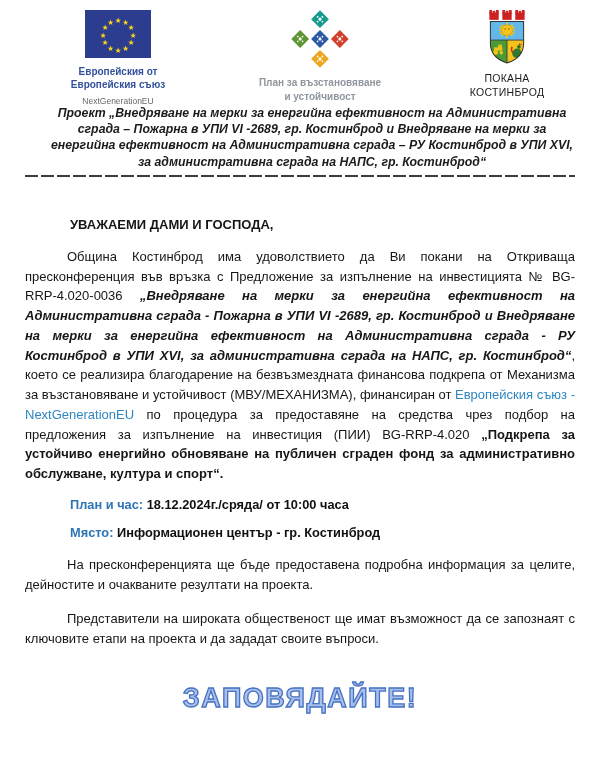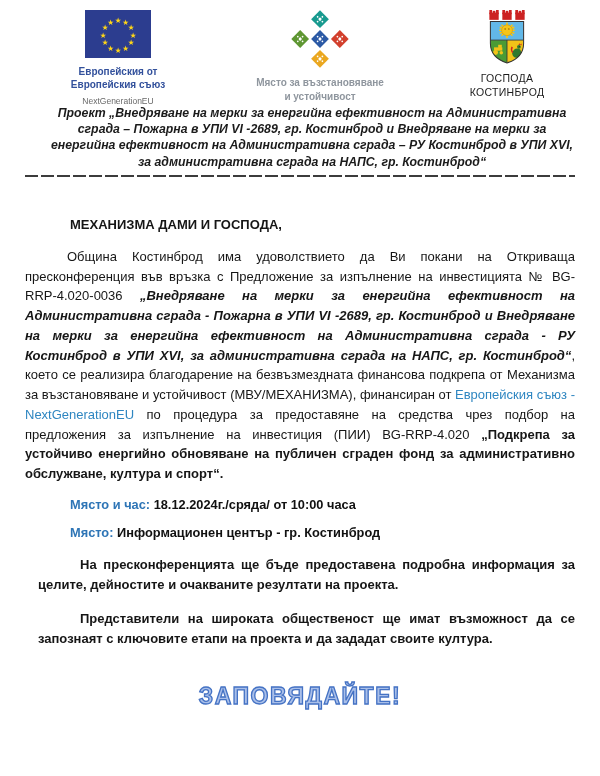--- a/index.html
+++ b/index.html
@@ -62,32 +62,32 @@
 
   
   .salutation { margin: 40px 0 0 45px; font-size: 13px; font-weight: bold; }
   .para {
     margin-top: 15px;
     font-size: 13px;
     line-height: 1.52;
     text-align: justify;
     text-indent: 42px;
   }
-  .para.bold { font-weight: bold; margin-left: 13px; }
+  .para.bold { font-weight: normal; }
   .proj-name { font-weight: bold; font-style: italic; }
   .proc-name { font-weight: bold; }
   .eu-link { color: #2e86c1; cursor: pointer; }
   .info-row { margin: 13px 0 0 45px; font-size: 12.8px; }
   .info-label { color: #2e75b6; font-weight: bold; }
   .info-value { color: #111; font-weight: bold; }
 
   .zapov {
     margin-top: 34px;
     text-align: center;
-    font-size: 23px;
+    font-size: 27px;
     font-weight: bold;
     letter-spacing: 1.5px;
     color: #a9bfe9;
     -webkit-text-stroke: 1.3px #4472c4;
   }
 </style>
 </head>
 <body>
 
 <div class="page">
@@ -160,21 +160,21 @@
               <circle cx="0" cy="0" r="1.6"></circle>
                 <circle cx="3.5" cy="0" r="0.9"></circle>
                 <circle cx="-3.5" cy="0" r="0.9"></circle>
                 <circle cx="0" cy="3.5" r="0.9"></circle>
                 <circle cx="0" cy="-3.5" r="0.9"></circle>
             </g>
           </g>
         </svg>
       </span>
       <div class="pvu-caption">
-        <div>Място за възстановяване</div>
+        <div>План за възстановяване</div>
         <div>и устойчивост</div>
       </div>
     </div>
 
     <div class="logo-block mun">
       <span>
         <svg width="46" height="55" viewBox="0 0 44 53">
 
           <g fill="#cc2222">
             <rect x="5" y="2.5" width="9" height="7"></rect>
@@ -227,45 +227,45 @@
               <circle cx="34" cy="35.2" r="0.4" fill="#111"></circle>
             </g>
 
             <line x1="6" y1="29" x2="38" y2="29" stroke="#333" stroke-width="0.8"></line>
             <line x1="22" y1="29" x2="22" y2="53" stroke="#333" stroke-width="0.8"></line>
           </g>
           <path d="M6,11 h32 v21 q0,14 -16,19 q-16,-5 -16,-19 z" fill="none" stroke="#333" stroke-width="1"></path>
         </svg>
       </span>
       <div class="mun-caption">
-        <div>ГОСПОДА</div>
+        <div>ПОКАНА</div>
         <div>КОСТИНБРОД</div>
       </div>
     </div>
   </div>
 
   <div class="project-title">Проект „Внедряване на мерки за енергийна ефективност на Административна сграда – Пожарна в УПИ VI -2689, гр. Костинброд и Внедряване на мерки за енергийна ефективност на Административна сграда – РУ Костинброд в УПИ XVI, за административна сграда на НАПС, гр. Костинброд“</div>
   <div class="dash-line"></div>
 
 
-  <div class="salutation">МЕХАНИЗМА ДАМИ И ГОСПОДА,</div>
+  <div class="salutation">УВАЖАЕМИ ДАМИ И ГОСПОДА,</div>
 
   <div class="para">
     <span>Община Костинброд има удоволствието да Ви покани на Откриваща пресконференция във връзка с Предложение за изпълнение на инвестицията № BG-RRP-4.020-0036 </span><span class="proj-name">„Внедряване на мерки за енергийна ефективност на Административна сграда - Пожарна в УПИ VI -2689, гр. Костинброд и Внедряване на мерки за енергийна ефективност на Административна сграда - РУ Костинброд в УПИ XVI, за административна сграда на НАПС, гр. Костинброд“</span><span>, което се реализира благодарение на  безвъзмездната финансова подкрепа от Механизма за възстановяване и устойчивост (МВУ/МЕХАНИЗМА), финансиран от </span><span class="eu-link">Европейския съюз - NextGenerationEU</span><span> по процедура за предоставяне на средства чрез подбор на предложения за изпълнение на инвестиция (ПИИ) BG-RRP-4.020 </span><span class="proc-name">„Подкрепа за устойчиво енергийно обновяване на публичен сграден фонд за административно обслужване, култура и спорт“.</span>
   </div>
 
   <div class="info-row">
-    <span class="info-label">Място и час:</span>
+    <span class="info-label">План и час:</span>
     <span class="info-value">18.12.2024г./сряда/ от 10:00 часа</span>
   </div>
 
   <div class="info-row">
     <span class="info-label">Място:</span>
     <span class="info-value">Информационен център - гр. Костинброд</span>
   </div>
 
   <div class="para bold">На пресконференцията ще бъде предоставена подробна информация за целите, дейностите и очакваните резултати на проекта.</div>
 
-  <div class="para bold">Представители на широката общественост ще имат възможност да се запознаят с ключовите етапи на проекта и да зададат своите култура.</div>
+  <div class="para bold">Представители на широката общественост ще имат възможност да се запознаят с ключовите етапи на проекта и да зададат своите въпроси.</div>
 
   <div class="zapov">ЗАПОВЯДАЙТЕ!</div>
 
 </div>
 
 </body></html>

